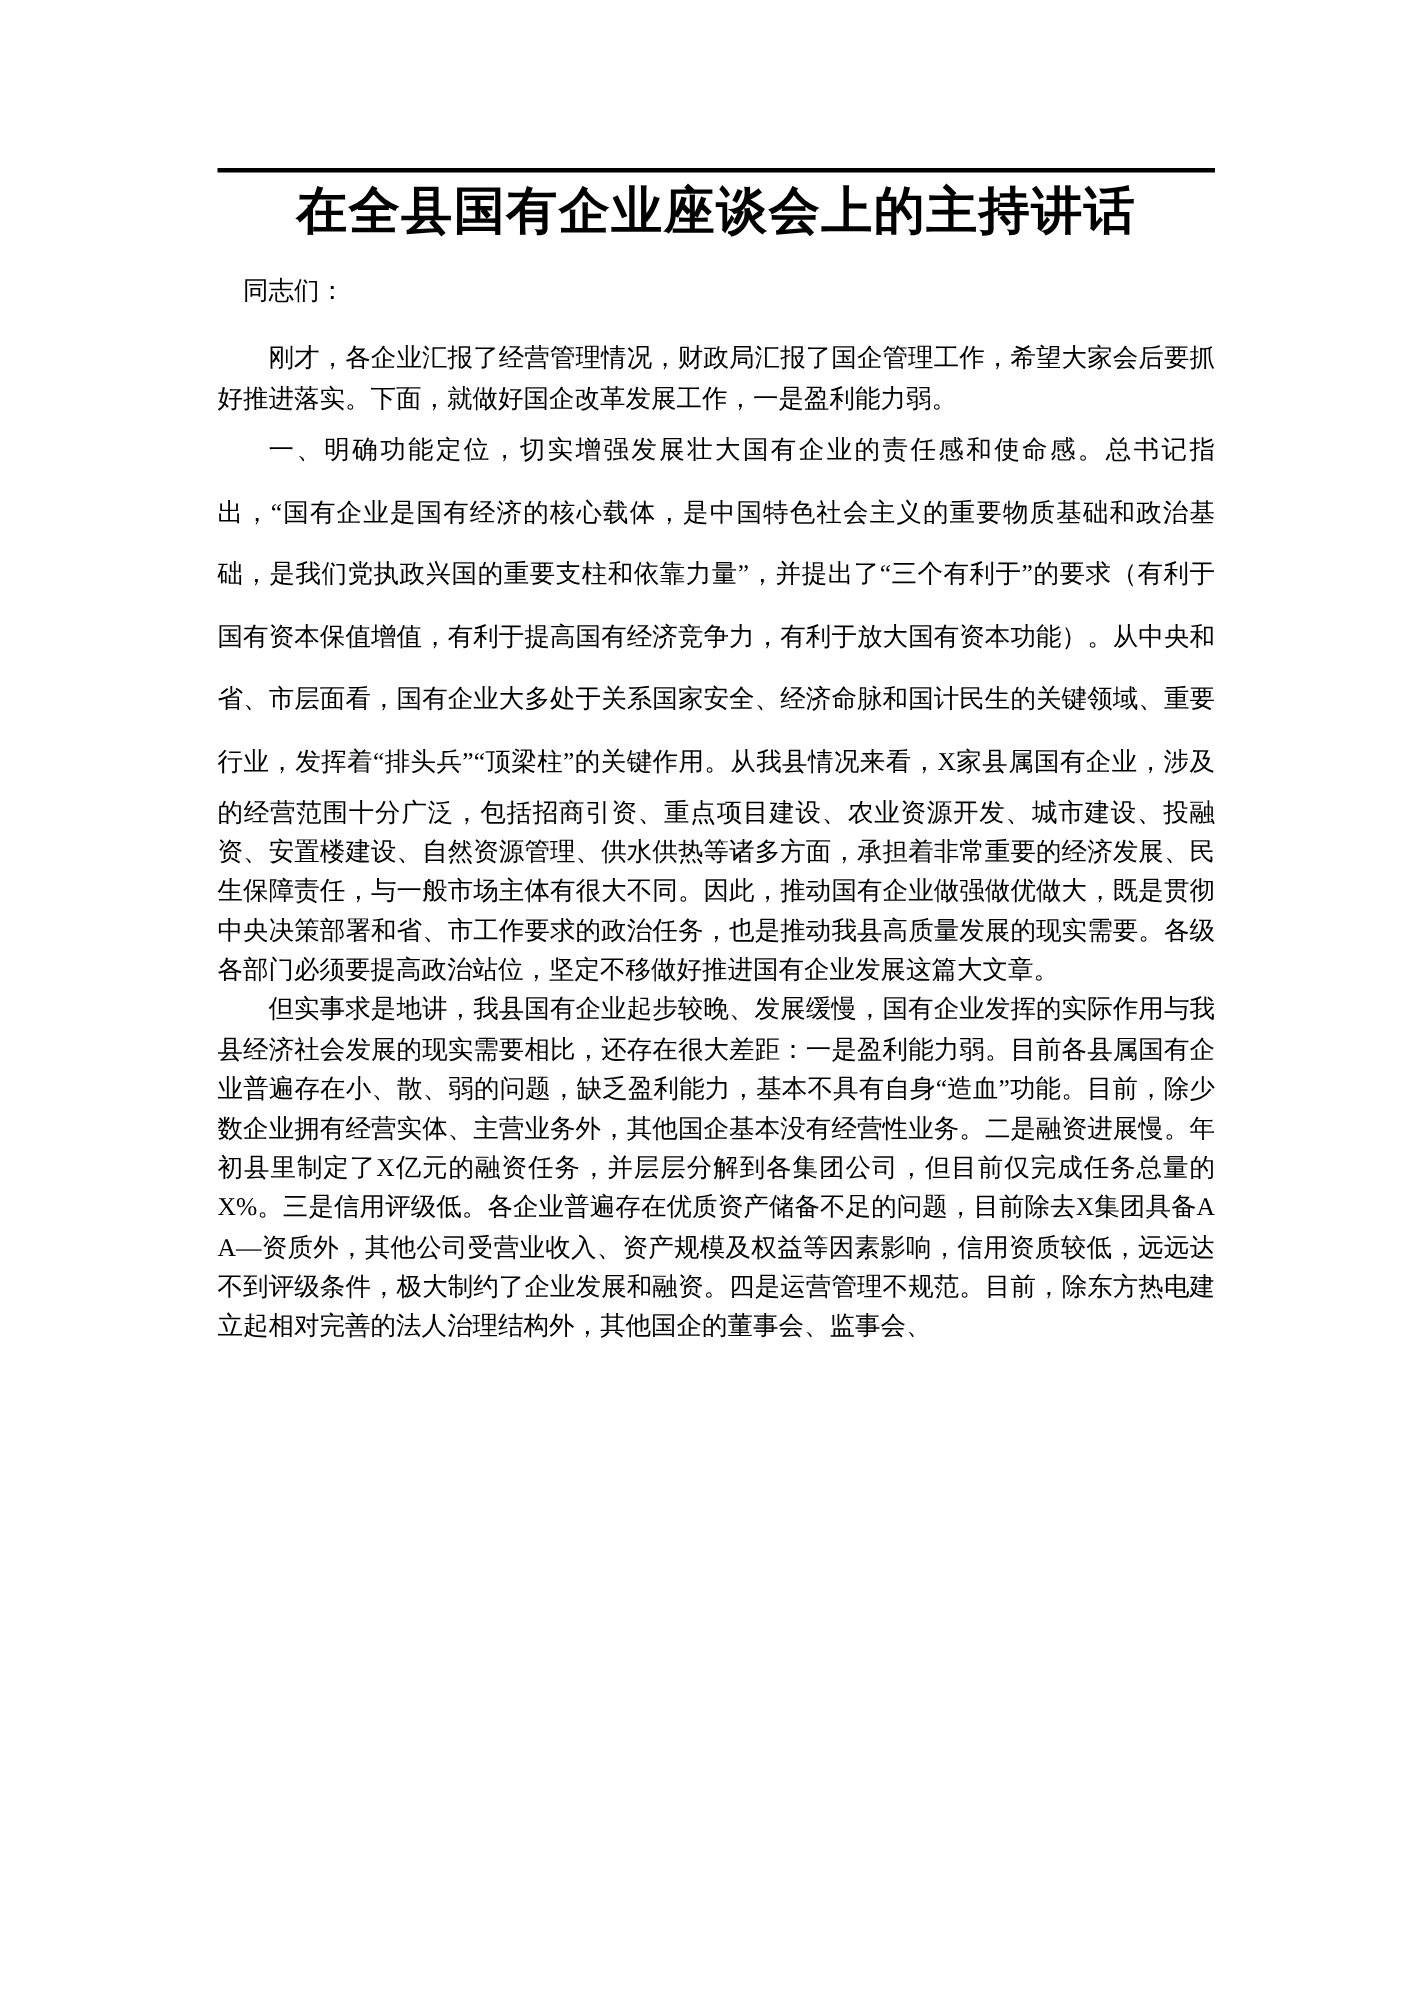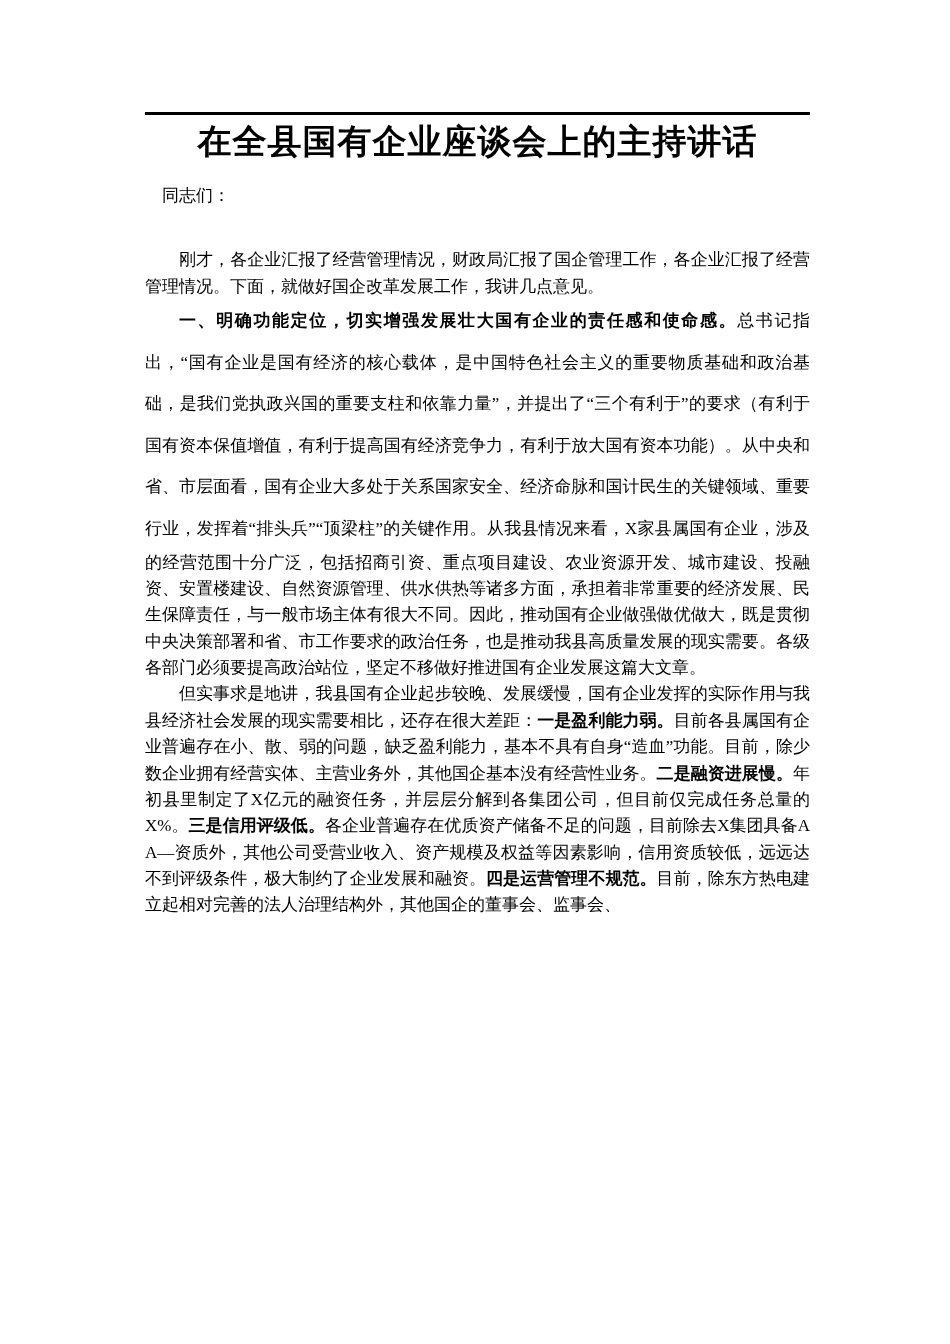--- a/index.html
+++ b/index.html
@@ -37,32 +37,33 @@
   .doc-body {
     font-size: 17px;
     line-height: 1.55;
   }
   .para {
     margin: 0;
     text-align: justify;
     word-break: break-all;
   }
   .para:first-child {
-    margin-bottom: 38px;
+    margin-bottom: 17px;
+    font-family: Liberation Mono, monospace;
   }
   .indent-1 { text-indent: 1em; }
   .indent-2 { text-indent: 2em; }
-  .bold { font-weight: bold; }
+  .bold { font-weight: normal; }
   .loose { line-height: 2.45; }
 </style>
 </head>
 <body>
 
 <div class="page">
   <hr class="title-divider">
   <h1 class="doc-title">在全县国有企业座谈会上的主持讲话</h1>
   <div class="doc-body">
       <p class="para indent-1"><span>同志们：</span></p>
-      <p class="para indent-2"><span>刚才，各企业汇报了经营管理情况，财政局汇报了国企管理工作，各企业汇报了经营管理情况。下面，就做好国企改革发展工作，我讲几点意见。</span></p>
+      <p class="para indent-2"><span>刚才，各企业汇报了经营管理情况，财政局汇报了国企管理工作，希望大家会后要抓好推进落实。下面，就做好国企改革发展工作，一是盈利能力弱。</span></p>
       <p class="para indent-2"><span class="bold loose">一、明确功能定位，切实增强发展壮大国有企业的责任感和使命感。</span><span class="loose">总书记指出，“国有企业是国有经济的核心载体，是中国特色社会主义的重要物质基础和政治基础，是我们党执政兴国的重要支柱和依靠力量”，并提出了“三个有利于”的要求（有利于国有资本保值增值，有利于提高国有经济竞争力，有利于放大国有资本功能）。从中央和省、市层面看，国有企业大多处于关系国家安全、经济命脉和国计民生的关键领域、重要行业，发挥着“排头兵”“顶梁柱”的关键作用。</span><span>从我县情况来看，X家县属国有企业，涉及的经营范围十分广泛，包括招商引资、重点项目建设、农业资源开发、城市建设、投融资、安置楼建设、自然资源管理、供水供热等诸多方面，承担着非常重要的经济发展、民生保障责任，与一般市场主体有很大不同。因此，推动国有企业做强做优做大，既是贯彻中央决策部署和省、市工作要求的政治任务，也是推动我县高质量发展的现实需要。各级各部门必须要提高政治站位，坚定不移做好推进国有企业发展这篇大文章。</span></p>
       <p class="para indent-2"><span>但实事求是地讲，我县国有企业起步较晚、发展缓慢，国有企业发挥的实际作用与我县经济社会发展的现实需要相比，还存在很大差距：</span><span class="bold">一是盈利能力弱。</span><span>目前各县属国有企业普遍存在小、散、弱的问题，缺乏盈利能力，基本不具有自身“造血”功能。目前，除少数企业拥有经营实体、主营业务外，其他国企基本没有经营性业务。</span><span class="bold">二是融资进展慢。</span><span>年初县里制定了X亿元的融资任务，并层层分解到各集团公司，但目前仅完成任务总量的X%。</span><span class="bold">三是信用评级低。</span><span>各企业普遍存在优质资产储备不足的问题，目前除去X集团具备AA—资质外，其他公司受营业收入、资产规模及权益等因素影响，信用资质较低，远远达不到评级条件，极大制约了企业发展和融资。</span><span class="bold">四是运营管理不规范。</span><span>目前，除东方热电建立起相对完善的法人治理结构外，其他国企的董事会、监事会、</span></p>
     </div>
 </div>
 
 </body></html>

